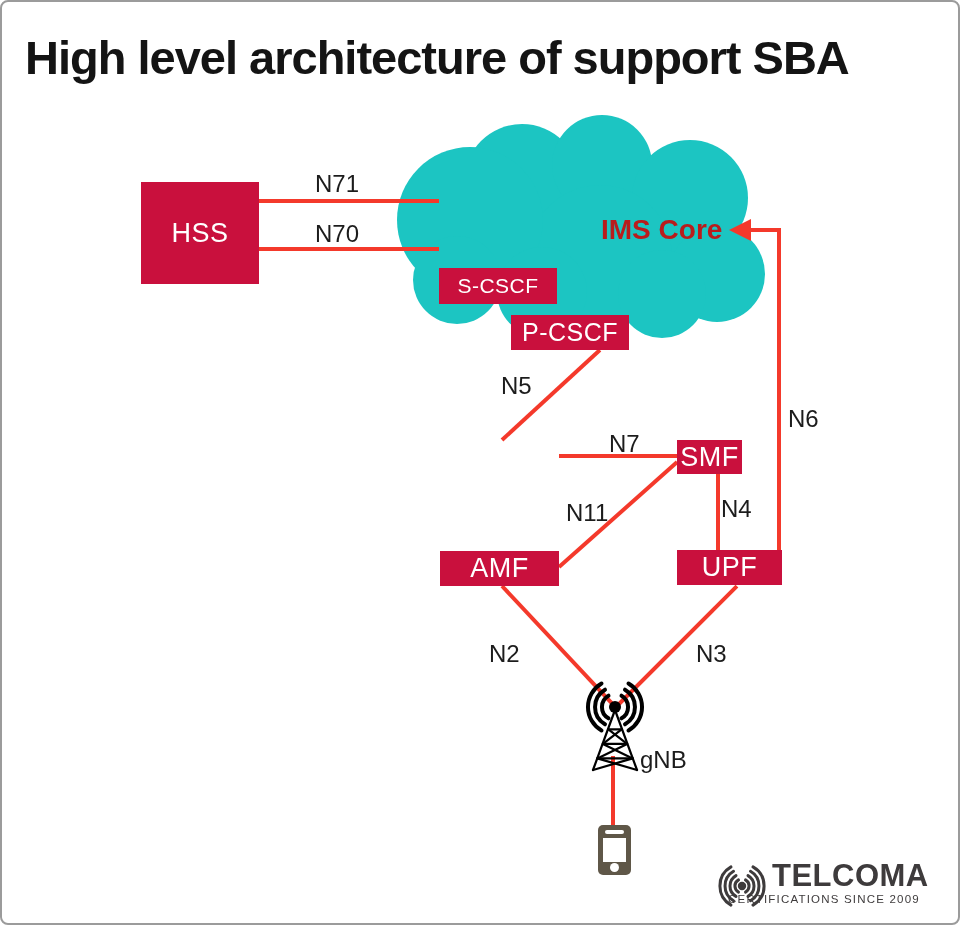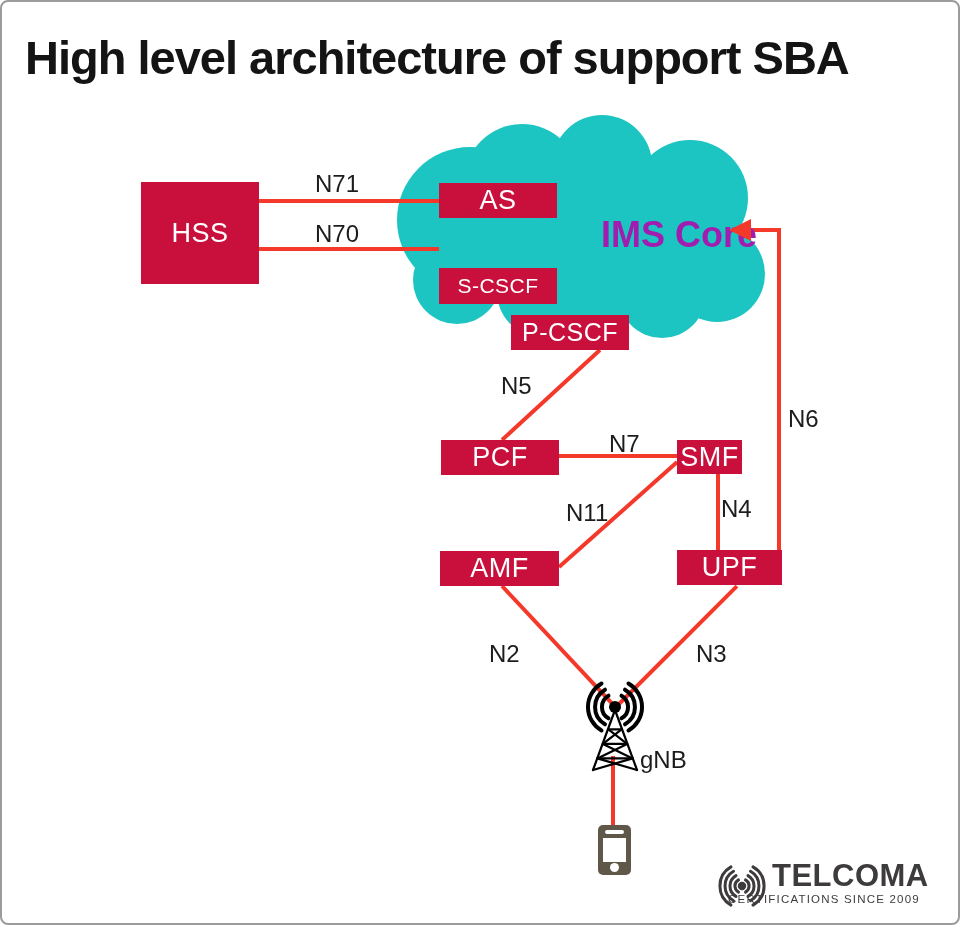--- a/index.html
+++ b/index.html
@@ -17,21 +17,21 @@
     border:2px solid #9b9b9b;border-radius:8px;overflow:hidden;
   }
   .title{
     position:absolute;left:23px;top:28px;width:930px;
     font-size:47px;font-weight:700;letter-spacing:-1px;color:var(--ink);
   }
   
   .cloud-svg{position:absolute;left:385px;top:112px;z-index:1;}
   .ims-label{
     position:absolute;left:599px;top:212px;z-index:4;
-    font-size:36px;font-weight:600;color:#a21caf;
+    font-size:28px;font-weight:600;color:#b91c1c;
   }
   
   .node{
     position:absolute;background:var(--crimson);color:#fff;z-index:3;
     display:flex;align-items:center;justify-content:center;
     font-size:27px;font-weight:500;letter-spacing:0.5px;
   }
   .n-hss{left:139px;top:180px;width:118px;height:102px;}
   .n-as{left:437px;top:181px;width:118px;height:35px;}
   .n-scscf{left:437px;top:230px;width:118px;height:36px;font-size:21px;margin-top:36px;}
@@ -131,24 +131,22 @@
   <div class="if-label t-n70">N70</div>
   <div class="if-label t-n5">N5</div>
   <div class="if-label t-n7">N7</div>
   <div class="if-label t-n11">N11</div>
   <div class="if-label t-n4">N4</div>
   <div class="if-label t-n6">N6</div>
   <div class="if-label t-n2">N2</div>
   <div class="if-label t-n3">N3</div>
 
   <div class="node n-hss">HSS</div>
-  <div class="node n-as">AS</div>
   <div class="node n-scscf">S-CSCF</div>
   <div class="node n-pcscf">P-CSCF</div>
-  <div class="node n-pcf">PCF</div>
   <div class="node n-smf">SMF</div>
   <div class="node n-amf">AMF</div>
   <div class="node n-upf">UPF</div>
 
   <svg class="tower-svg" width="120" height="98" viewBox="0 0 120 98" aria-hidden="true">
     <g stroke="#000" fill="none" stroke-linecap="round">
 
       <g stroke-width="4">
         <path d="M 51.5 38.3 A 13 13 0 0 1 51.5 15.7"></path>
         <path d="M 48 44.3 A 20 20 0 0 1 48 9.7"></path>

